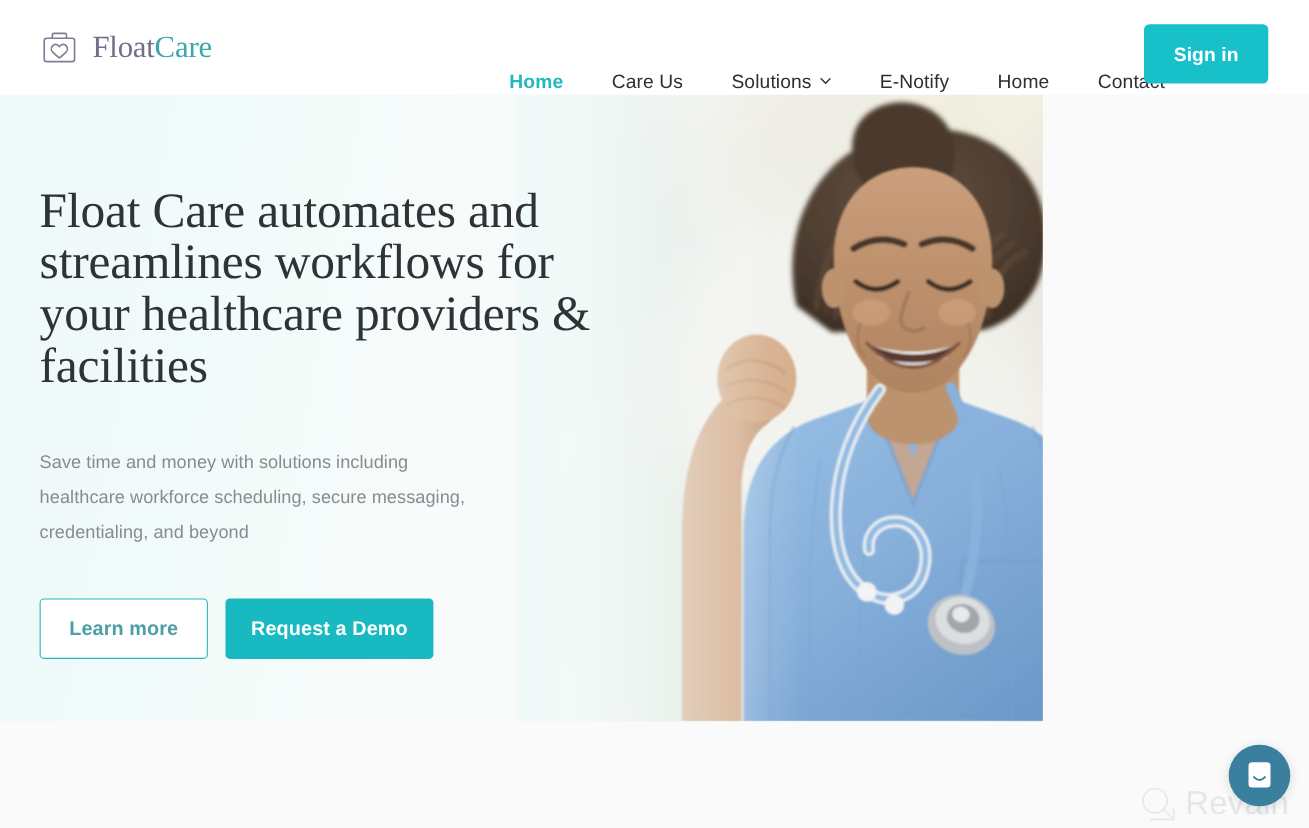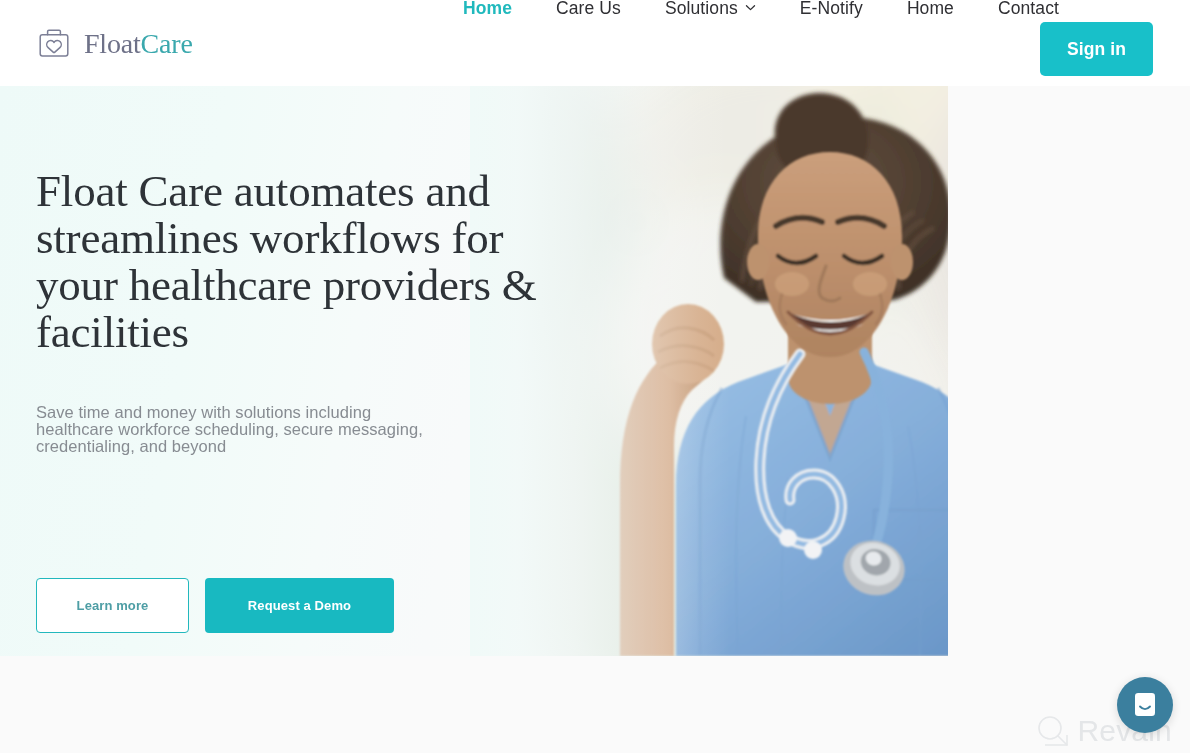--- a/index.html
+++ b/index.html
@@ -58,21 +58,21 @@
   }
   #brand .logo-text .w1 { color: #6e7188; }
   #brand .logo-text .w2 { color: #3aa8ad; }
 
   #mainnav {
     position: absolute;
     left: 441px;
     top: 0;
     height: 83px;
     display: flex;
-    align-items: flex-start;
+    align-items: flex-end;
     gap: 0px;
   }
   .nav-link {
     font-size: 17.5px;
     color: #2f2f33;
     text-decoration: none;
     padding: 0 22px;
     white-space: nowrap;
     display: flex;
     align-items: center;
@@ -169,43 +169,42 @@
     color: #2e3338;
     font-weight: 400;
     letter-spacing: -0.2px;
   }
   #subhead {
     position: absolute;
     left: 36px;
     top: 318px;
     width: 400px;
     font-size: 16.5px;
-    line-height: 17px;
+    line-height: 32px;
     color: #878c92;
     letter-spacing: 0.05px;
   }
   #hero-ctas {
     position: absolute;
     left: 36px;
     top: 458px;
     display: flex;
     align-items: center;
     gap: 16px;
   }
   .btn {
     font-family: "Liberation Sans", sans-serif;
-    font-size: 13px;
+    font-size: 18px;
     border-radius: 4px;
     cursor: pointer;
     display: flex;
     align-items: center;
     justify-content: center;
     letter-spacing: 0.1px;
     white-space: nowrap;
-    margin-top: 34px;
   }
   #btn-learn {
     width: 153px; height: 55px;
     background: #ffffff;
     border: 1.6px solid #22b8bd;
     color: #4e9ea5;
     font-weight: 600;
   }
   #btn-demo {
     width: 189px; height: 55px;

